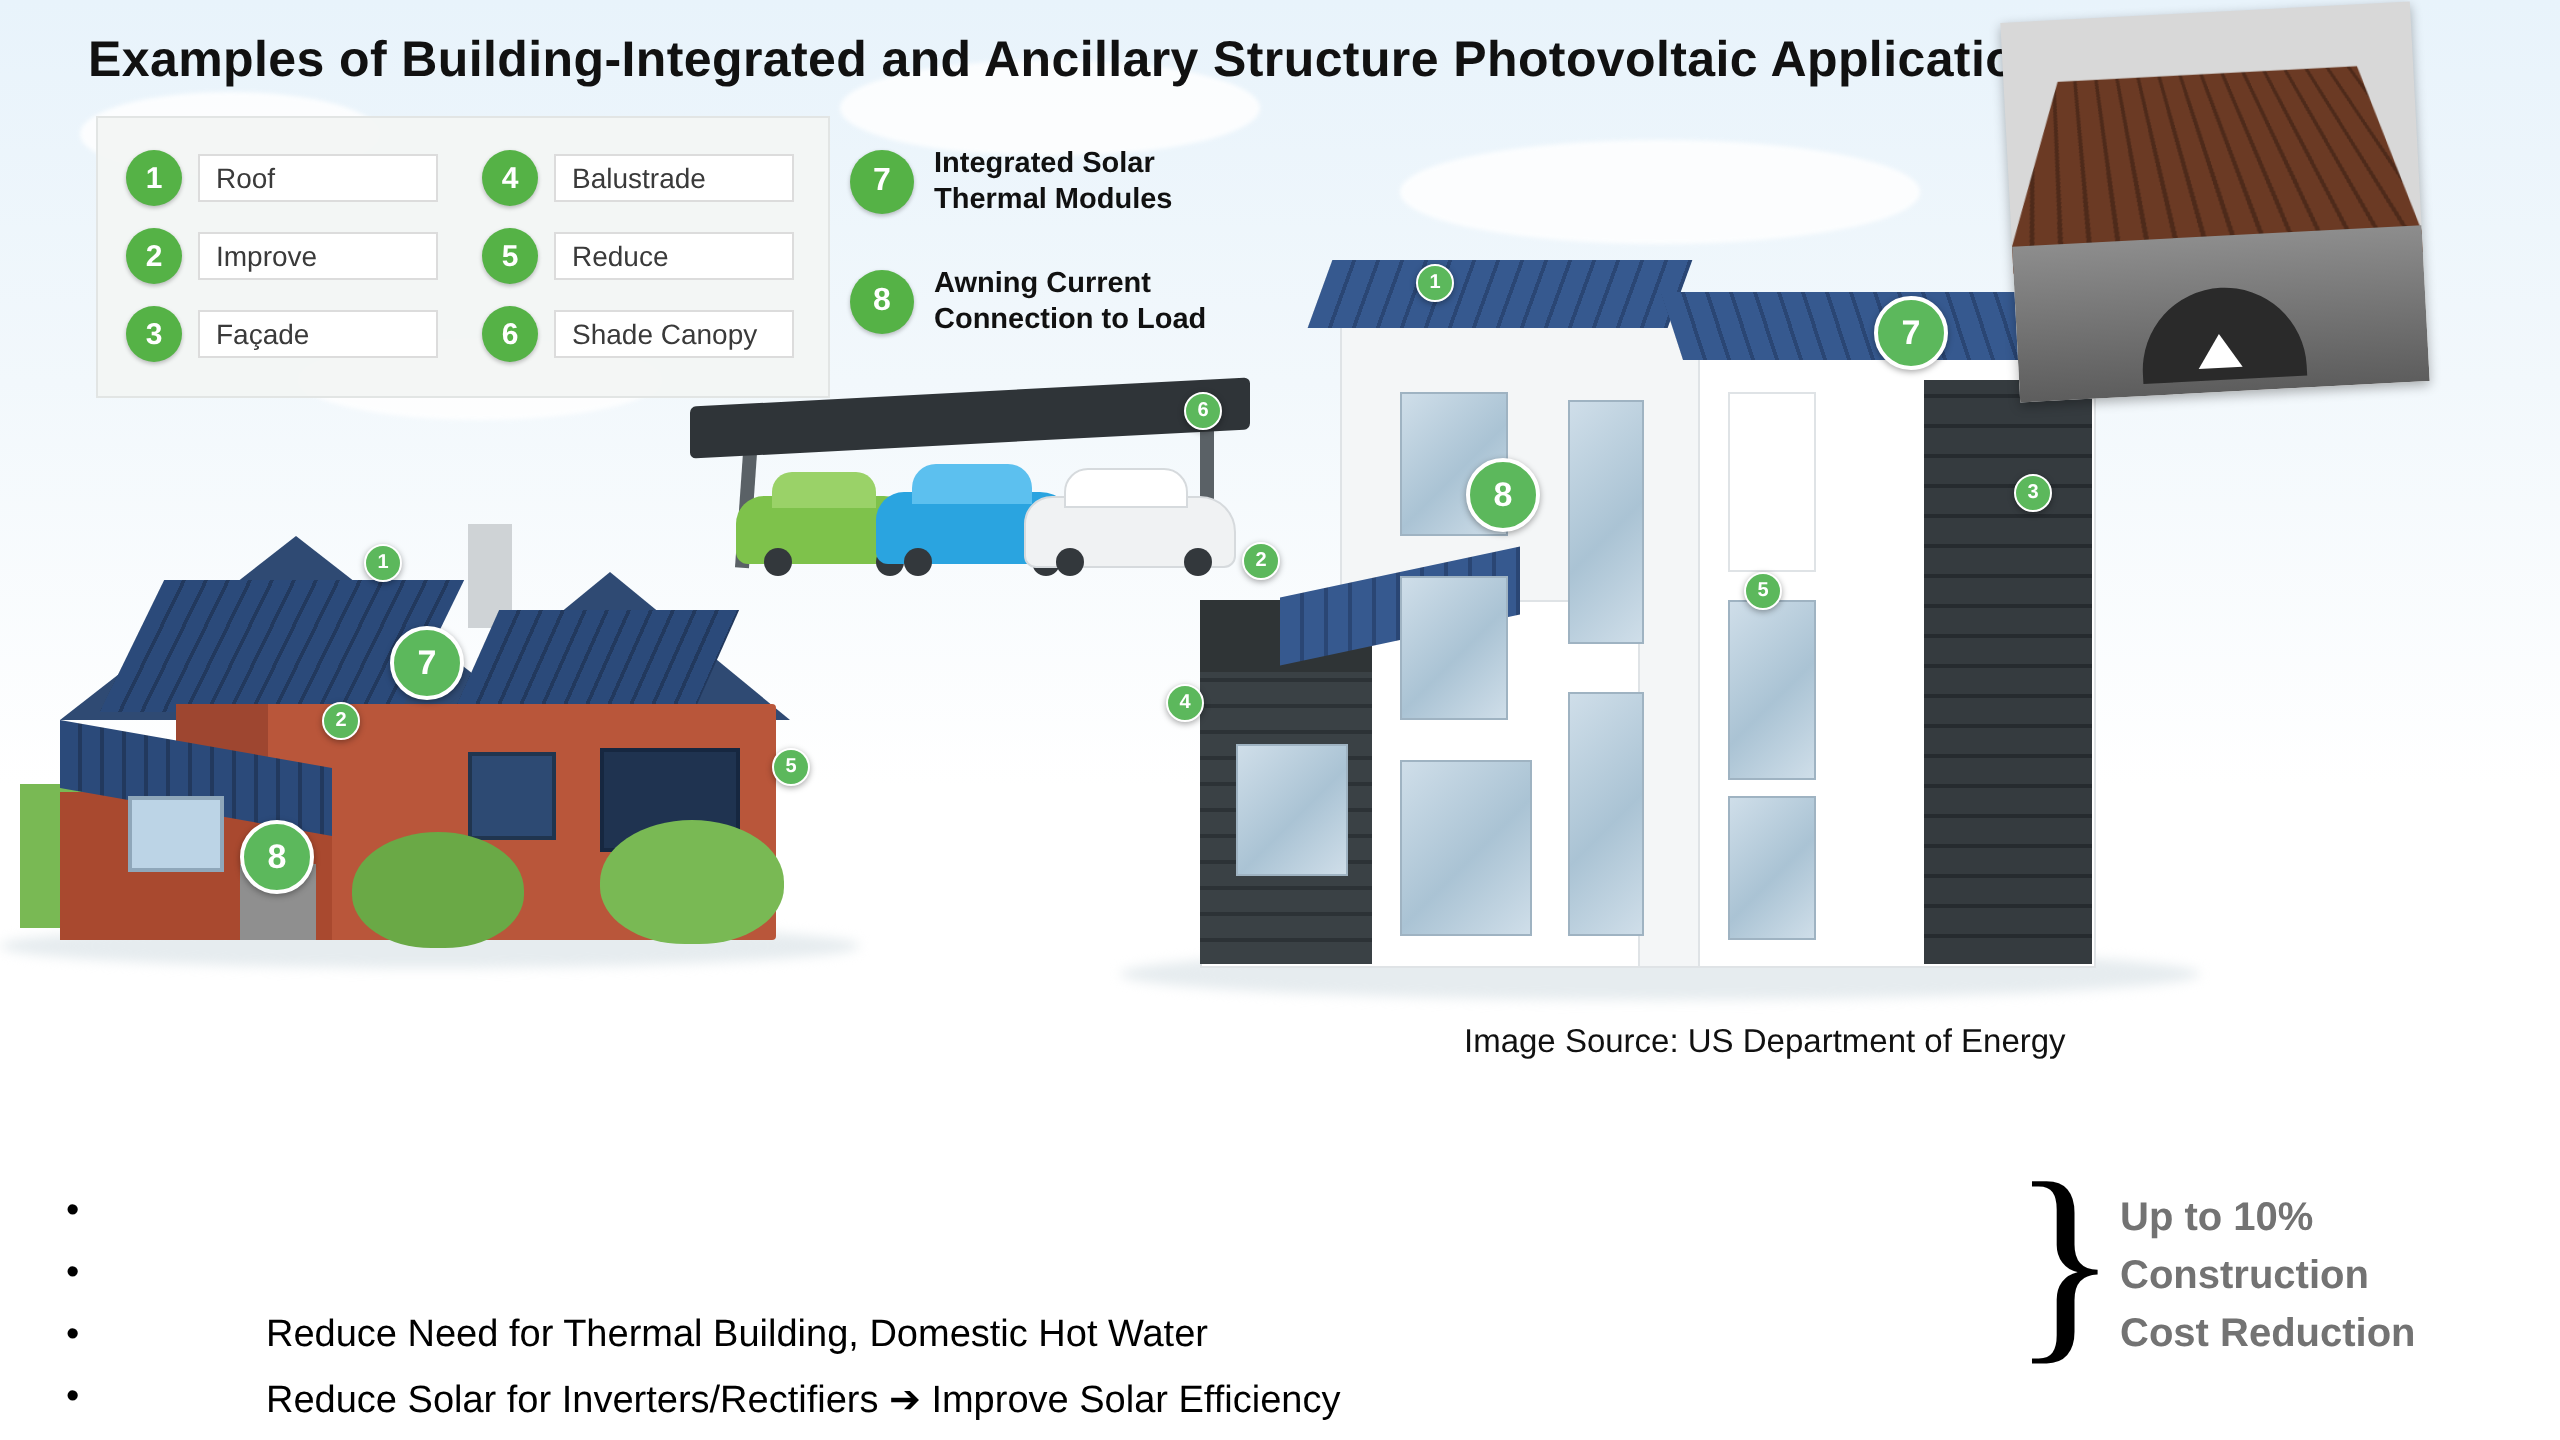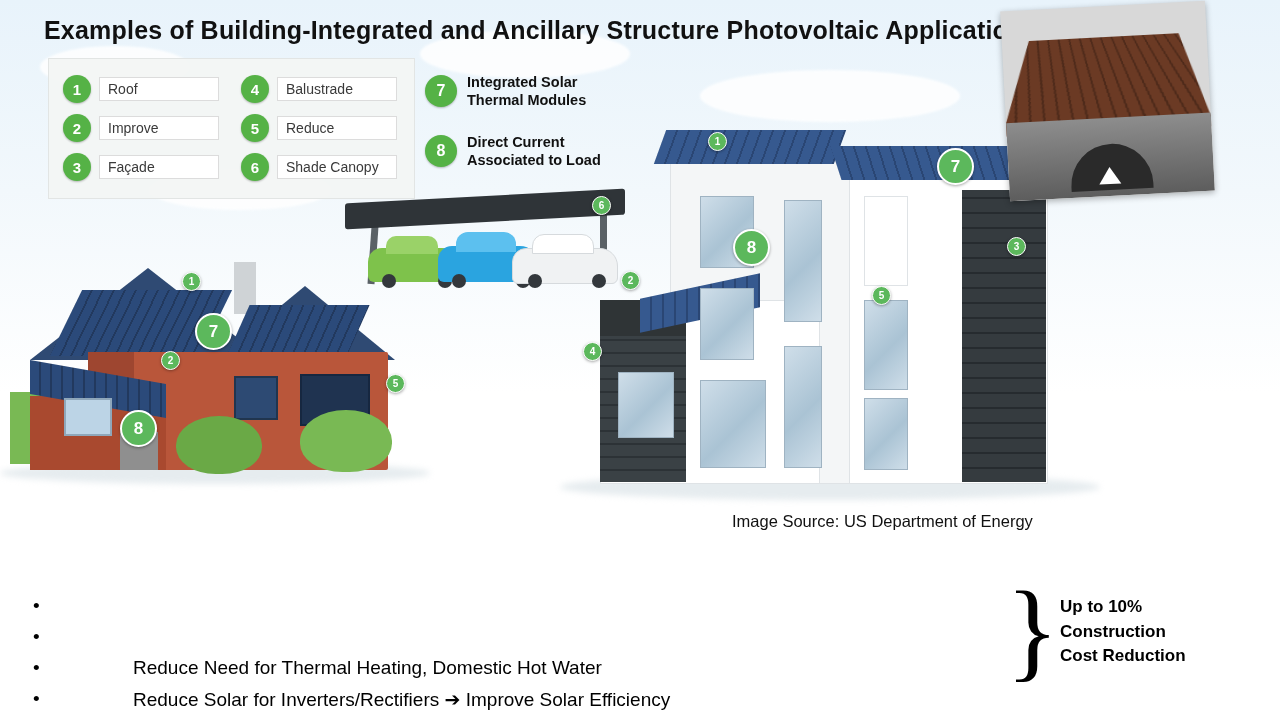--- a/index.html
+++ b/index.html
@@ -328,24 +328,24 @@
     position: absolute;
     left: 1006px; top: 575px;
     font-size: 110px;
     line-height: 110px;
     font-family: "Liberation Serif", serif;
     color: #000;
   }
   #brace-text {
     position: absolute;
     left: 1060px; top: 595px;
-    font-size: 17px;
+    font-size: 20px;
     font-weight: bold;
     line-height: 1.45;
-    color: #000000;
+    color: #737373;
   }
 </style>
 </head>
 <body>
 
 <div id="illustration">
 
   <div class="cloud" style="left:40px;  top:46px;  width:150px; height:42px;"></div>
   <div class="cloud" style="left:420px; top:30px;  width:210px; height:48px;"></div>
   <div class="cloud" style="left:700px; top:70px;  width:260px; height:52px;"></div>
@@ -379,21 +379,21 @@
       <div class="legend-label">Shade Canopy</div>
     </div>
   </div>
 
   <div class="legend-outer" style="left:425px; top:73px;">
     <div class="badge">7</div>
     <div class="outer-label">Integrated Solar Thermal Modules</div>
   </div>
   <div class="legend-outer" style="left:425px; top:133px;">
     <div class="badge">8</div>
-    <div class="outer-label">Direct Current Associated to Load</div>
+    <div class="outer-label">Awning Current Connection to Load</div>
   </div>
 
   <div class="shape" id="ground-house"></div>
   <div class="shape" id="bush1"></div>
   <div class="shape" id="house-roof-main"></div>
   <div class="shape" id="house-roof-right"></div>
   <div class="shape" id="house-chimney"></div>
   <div class="shape" id="house-roof-panel"></div>
   <div class="shape" id="house-roof-right-panel"></div>
   <div class="shape" id="house-wall"></div>
@@ -471,21 +471,21 @@
 
 
   <div class="bullet-row" style="top:50px;">
     <span class="bullet-dot">•</span>
   </div>
   <div class="bullet-row" style="top:81px;">
     <span class="bullet-dot">•</span>
   </div>
   <div class="bullet-row" style="top:112px;">
     <span class="bullet-dot">•</span>
-    <span>Reduce Need for Thermal Heating, Domestic Hot Water</span>
+    <span>Reduce Need for Thermal Building, Domestic Hot Water</span>
   </div>
   <div class="bullet-row" style="top:143px;">
     <span class="bullet-dot">•</span>
     <span>Reduce Solar for Inverters/Rectifiers ➔ Improve Solar Efficiency</span>
   </div>
 </div>
 
 <div id="brace">}</div>
 <div id="brace-text">
   <div>Up to 10%</div>

